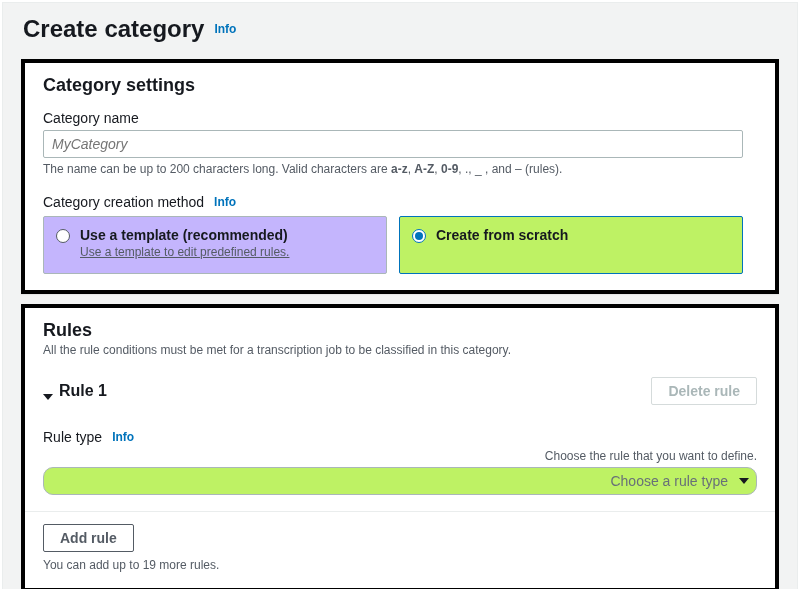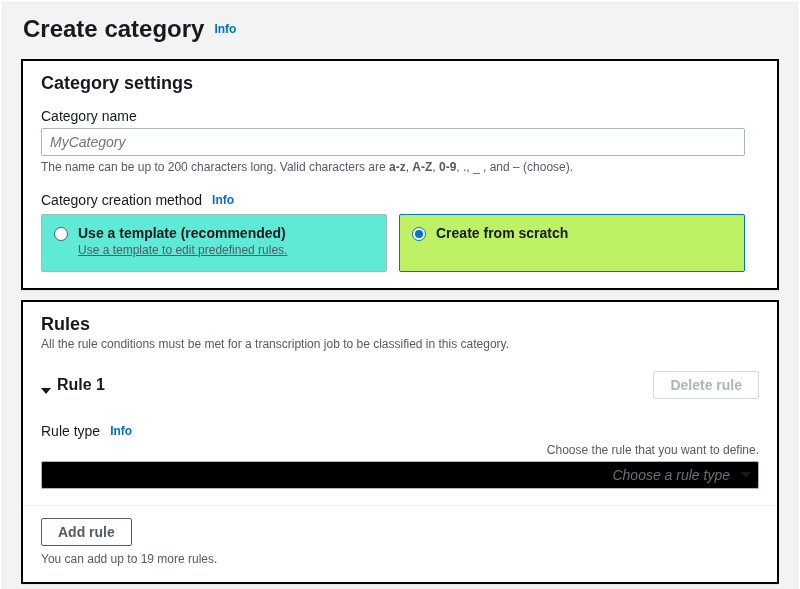--- a/index.html
+++ b/index.html
@@ -36,21 +36,21 @@
       color: #16191f;
     }
     .info-link {
       font-size: 12px;
       font-weight: 700;
       color: #0073bb;
       cursor: pointer;
     }
     .panel {
       background: #ffffff;
-      border: 2px solid #000000;
+      border: 4px solid #000000;
       border-radius: 0;
       margin: 10px 18px;
       box-shadow: 0 1px 1px rgba(0,0,0,0.05);
     }
     .panel-header {
       padding: 12px 18px 10px 18px;
     }
     .panel-title {
       font-size: 18px;
       font-weight: 700;
@@ -100,21 +100,21 @@
       margin-top: 6px;
     }
     .tile {
       flex: 1;
       border: 1px solid #aab7b8;
       border-radius: 2px;
       padding: 10px 12px 12px 12px;
       display: flex;
       gap: 10px;
       cursor: pointer;
-      background: #5eead4;
+      background: #c4b5fd;
     }
     .tile.selected {
       border: 1px solid #0073bb;
       background: #bef264;
     }
     .tile-radio {
       width: 14px;
       height: 14px;
       border: 1px solid #545b64;
       border-radius: 50%;
@@ -202,25 +202,24 @@
       margin-bottom: 4px;
     }
     .select-wrap {
       position: relative;
       width: 100%;
     }
     .select-input {
       width: 100%;
       padding: 5px 28px 5px 8px;
       border: 1px solid #aab7b8;
-      border-radius: 2px;
-      font-size: 14px;
-      font-style: italic;
+      border-radius: 10px;
+      font-size: 14px;
       color: #687078;
-      background: #000000;
+      background: #bef264;
       cursor: pointer;
     }
     .select-caret {
       position: absolute;
       right: 8px;
       top: 50%;
       transform: translateY(-50%);
       width: 0;
       height: 0;
       border-left: 5px solid transparent;
@@ -253,21 +252,21 @@
     </div>
 
     <div class="panel">
       <div class="panel-header">
         <div class="panel-title">Category settings</div>
       </div>
       <div class="panel-body">
         <div class="field-label">Category name</div>
         <input type="text" class="field-input" placeholder="MyCategory" style="">
         <div class="field-hint">
-          <span>The name can be up to 200 characters long. Valid characters are </span><strong>a-z</strong><span>, </span><strong>A-Z</strong><span>, </span><strong>0-9</strong><span>, ., _ , and – (choose).</span>
+          <span>The name can be up to 200 characters long. Valid characters are </span><strong>a-z</strong><span>, </span><strong>A-Z</strong><span>, </span><strong>0-9</strong><span>, ., _ , and – (rules).</span>
         </div>
 
         <div class="method-section">
           <div class="field-label">
             <span>Category creation method</span>
             <span class="info-link">Info</span>
           </div>
           <div class="method-tiles">
             <div class="tile">
               <div class="tile-radio"></div>

